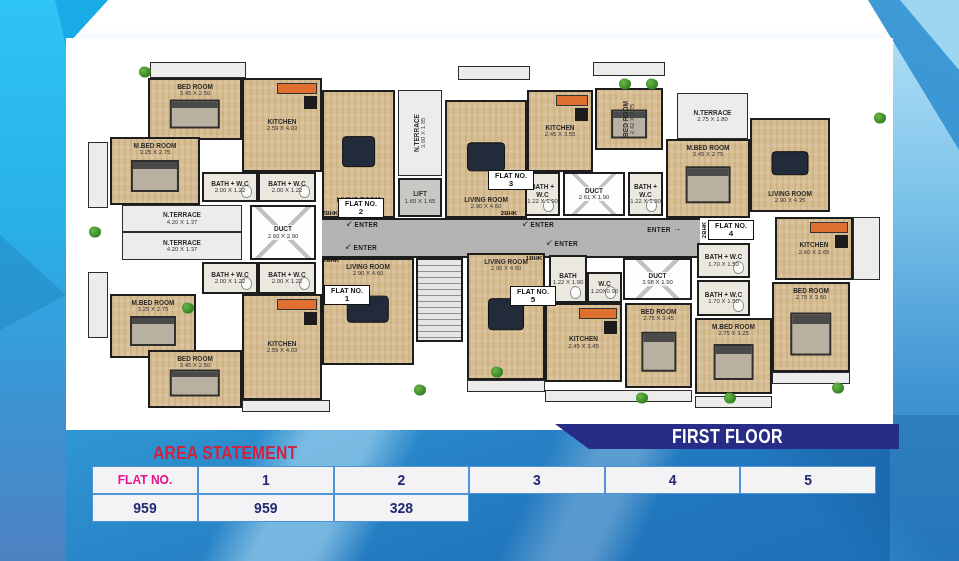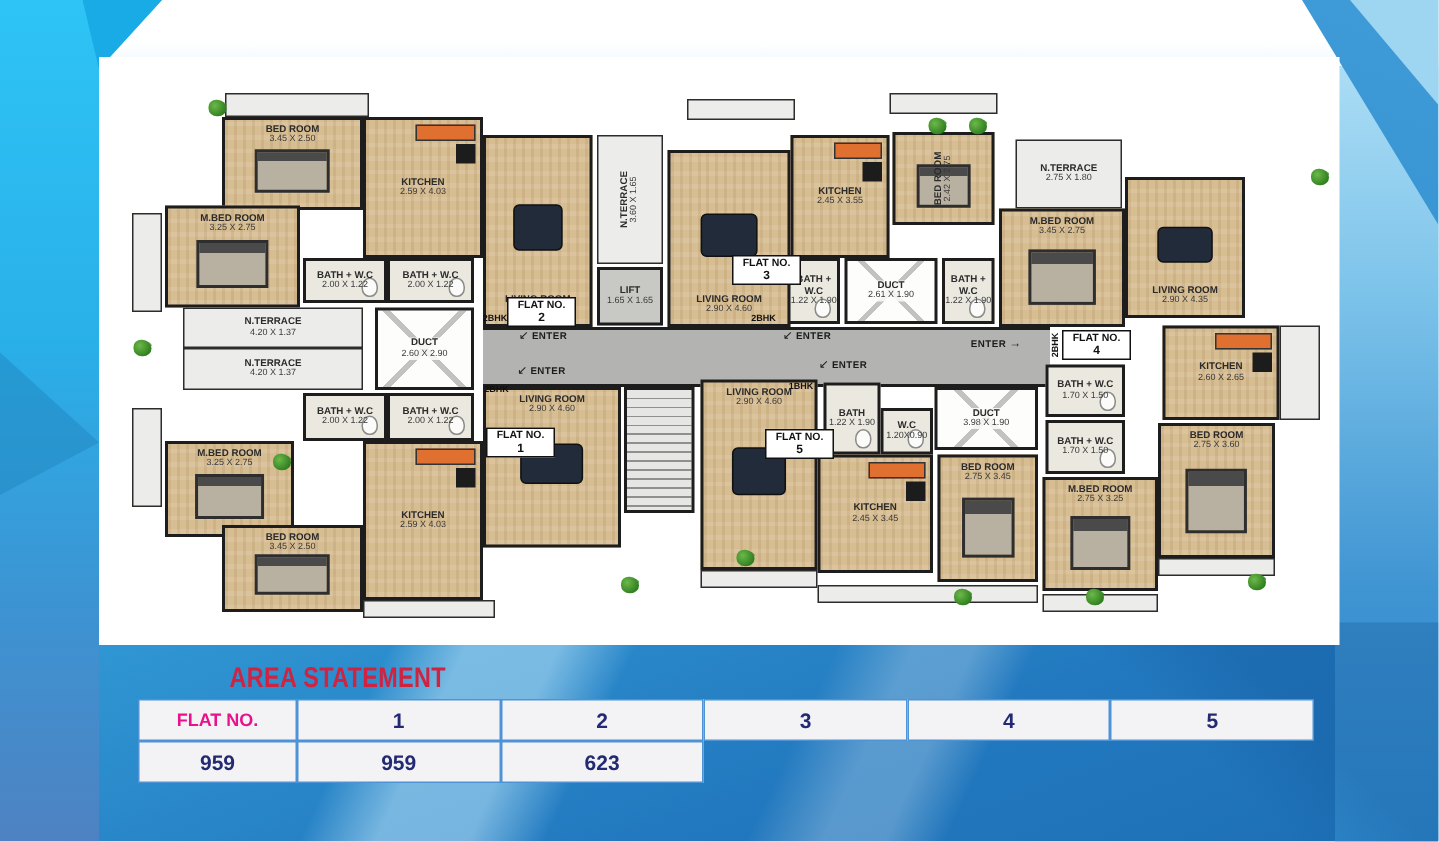--- a/index.html
+++ b/index.html
@@ -396,25 +396,28 @@
       <div class="plant" style="left: 792px; top: 60px;"></div>
       <div class="plant" style="left: 7px; top: 174px;"></div>
       <div class="plant" style="left: 100px; top: 250px;"></div>
       <div class="plant" style="left: 409px; top: 314px;"></div>
       <div class="plant" style="left: 332px; top: 332px;"></div>
       <div class="plant" style="left: 554px; top: 340px;"></div>
       <div class="plant" style="left: 642px; top: 340px;"></div>
       <div class="plant" style="left: 750px; top: 330px;"></div>
     </div>
 
+  <div class="banner">
+    <span>FIRST FLOOR</span>
+  </div>
   <div class="area-title">AREA STATEMENT</div>
   <div class="area-table">
       <div class="cell th">FLAT NO.</div>
       <div class="cell td">1</div>
       <div class="cell td">2</div>
       <div class="cell td">3</div>
       <div class="cell td">4</div>
       <div class="cell td">5</div>
       <div class="cell td">959</div>
       <div class="cell td">959</div>
-      <div class="cell td">623</div>
+      <div class="cell td">328</div>
     </div>
 </div>
 
 </body></html>

